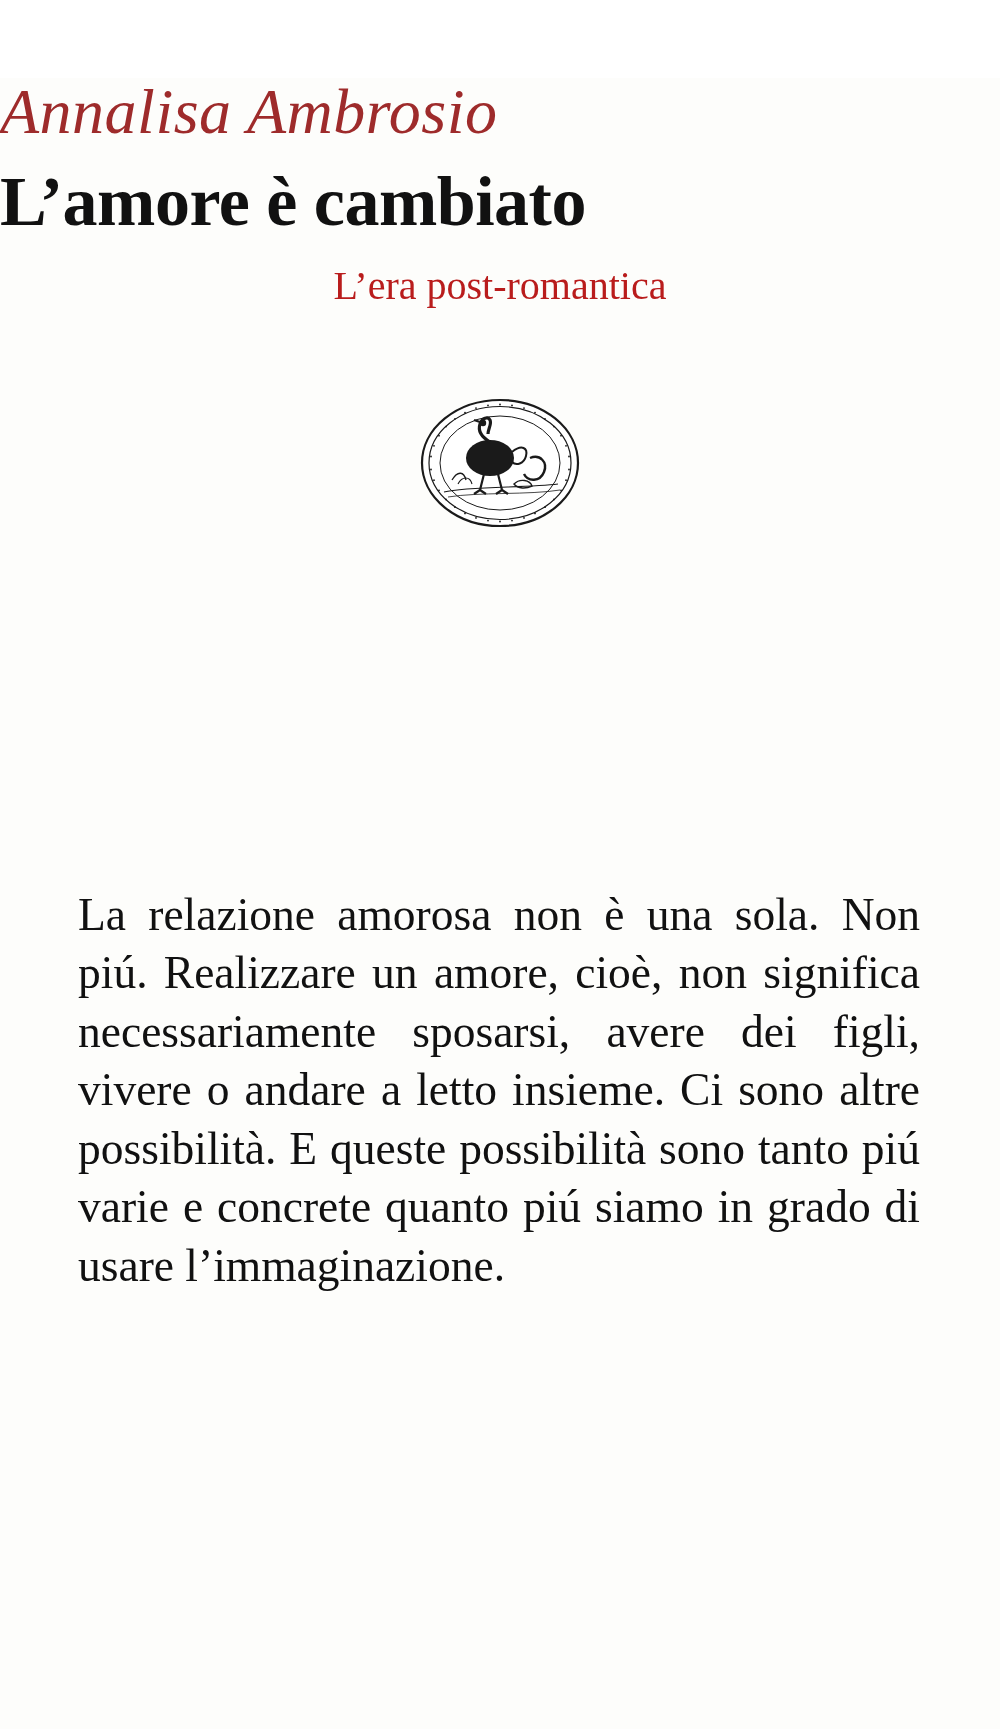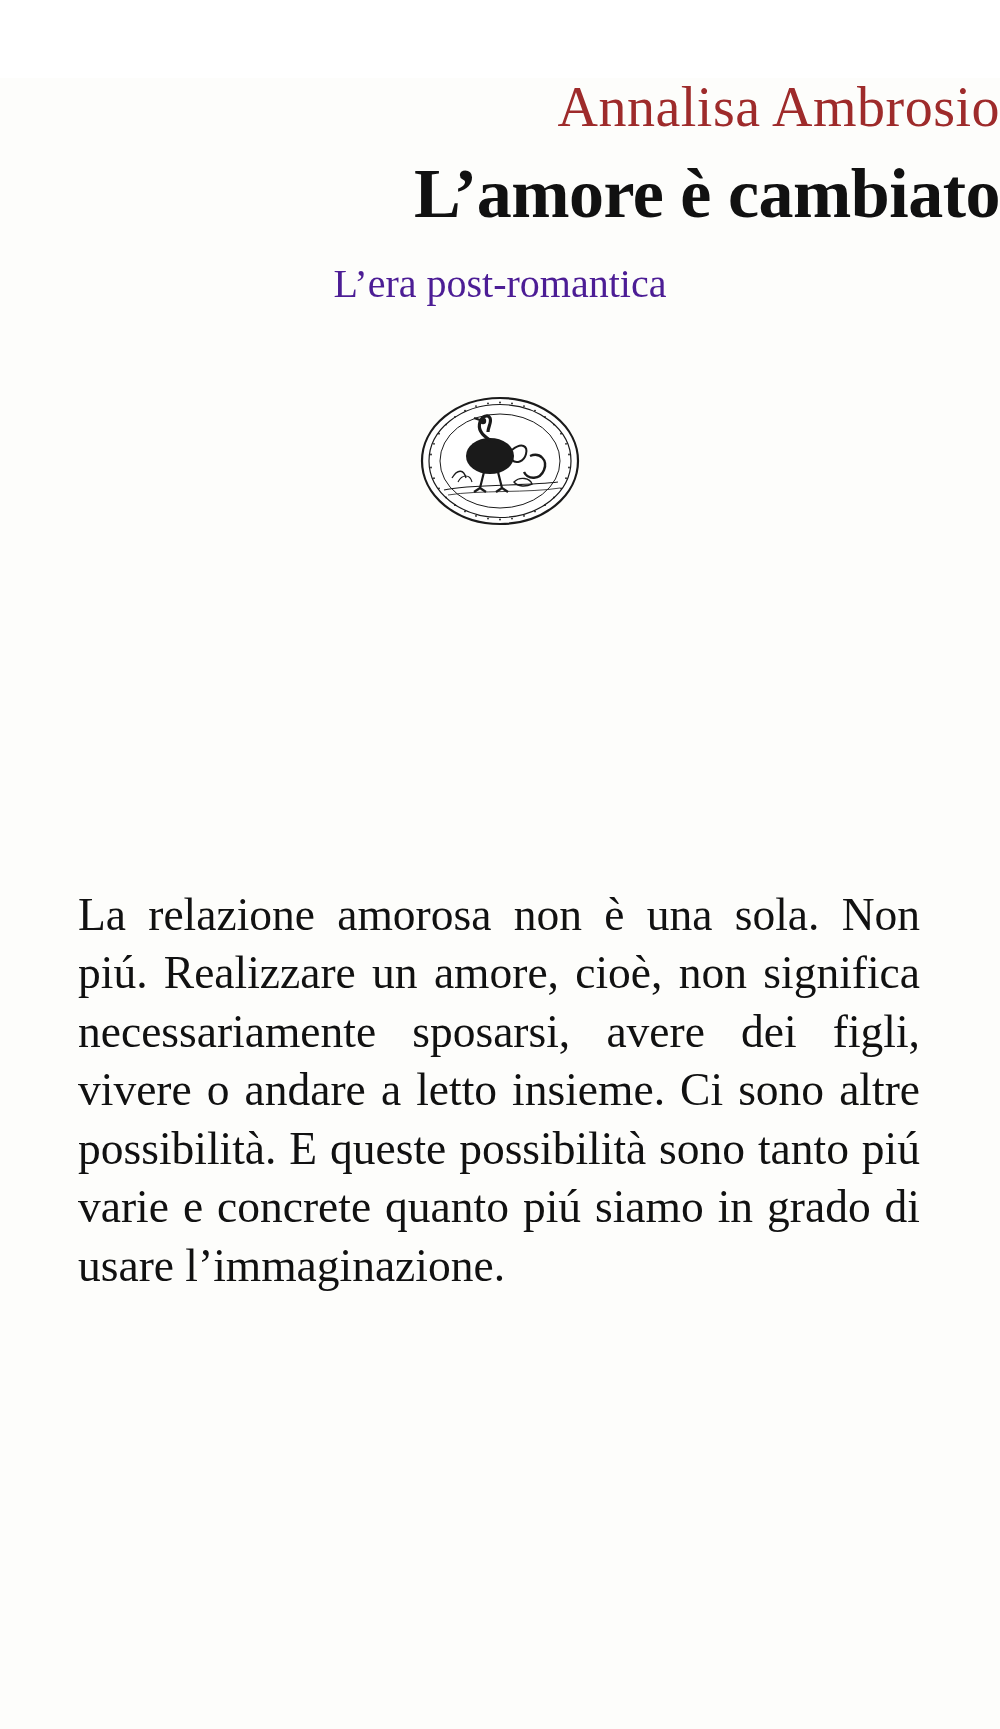--- a/index.html
+++ b/index.html
@@ -14,46 +14,47 @@
     overflow: hidden;
   }
   .cover {
     position: relative;
     width: 1000px;
     height: 1729px;
     background: #fdfdfb;
     box-sizing: border-box;
   }
   .author {
-    text-align: right;
+    text-align: left;
     color: #9e2b2b;
     font-family: "Liberation Serif", serif;
-    font-size: 56px;
+    font-size: 64px;
     letter-spacing: 0.5px;
     margin-top: 78px;
     font-weight: 400;
     line-height: 1.05;
+    font-style: italic;
   }
   .title {
-    text-align: right;
+    text-align: left;
     color: #111111;
     font-family: "Liberation Serif", serif;
     font-size: 70px;
     font-weight: 700;
     letter-spacing: -0.5px;
     margin-top: 20px;
     line-height: 1.05;
   }
   .subtitle {
     text-align: center;
-    color: #4c1d95;
+    color: #b91c1c;
     font-family: "Liberation Serif", serif;
     font-size: 40px;
     font-weight: 400;
-    margin-top: 32px;
+    margin-top: 25px;
     line-height: 1.1;
   }
   .logo-wrap {
     display: flex;
     justify-content: center;
     margin-top: 88px;
   }
   .logo {
     width: 164px;
     height: 134px;

